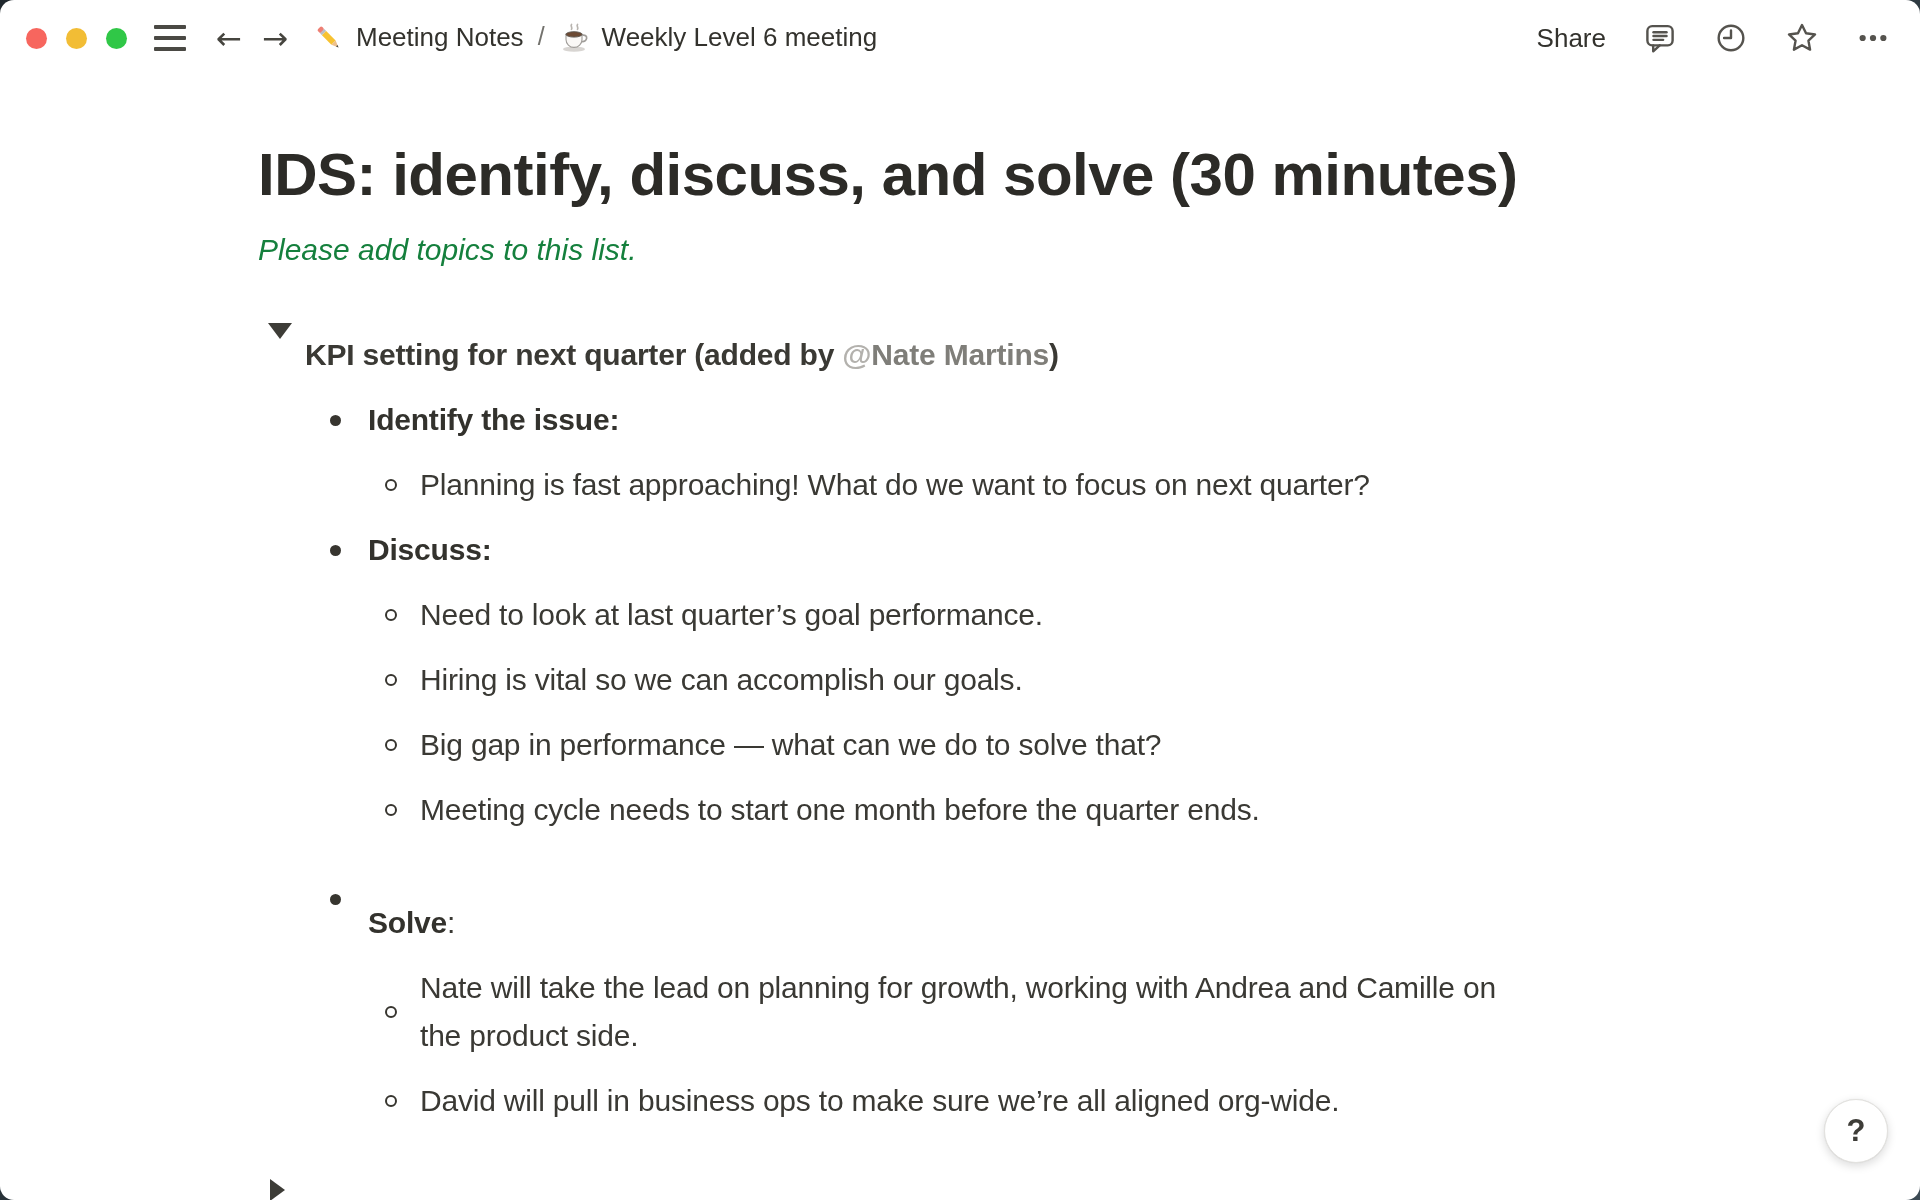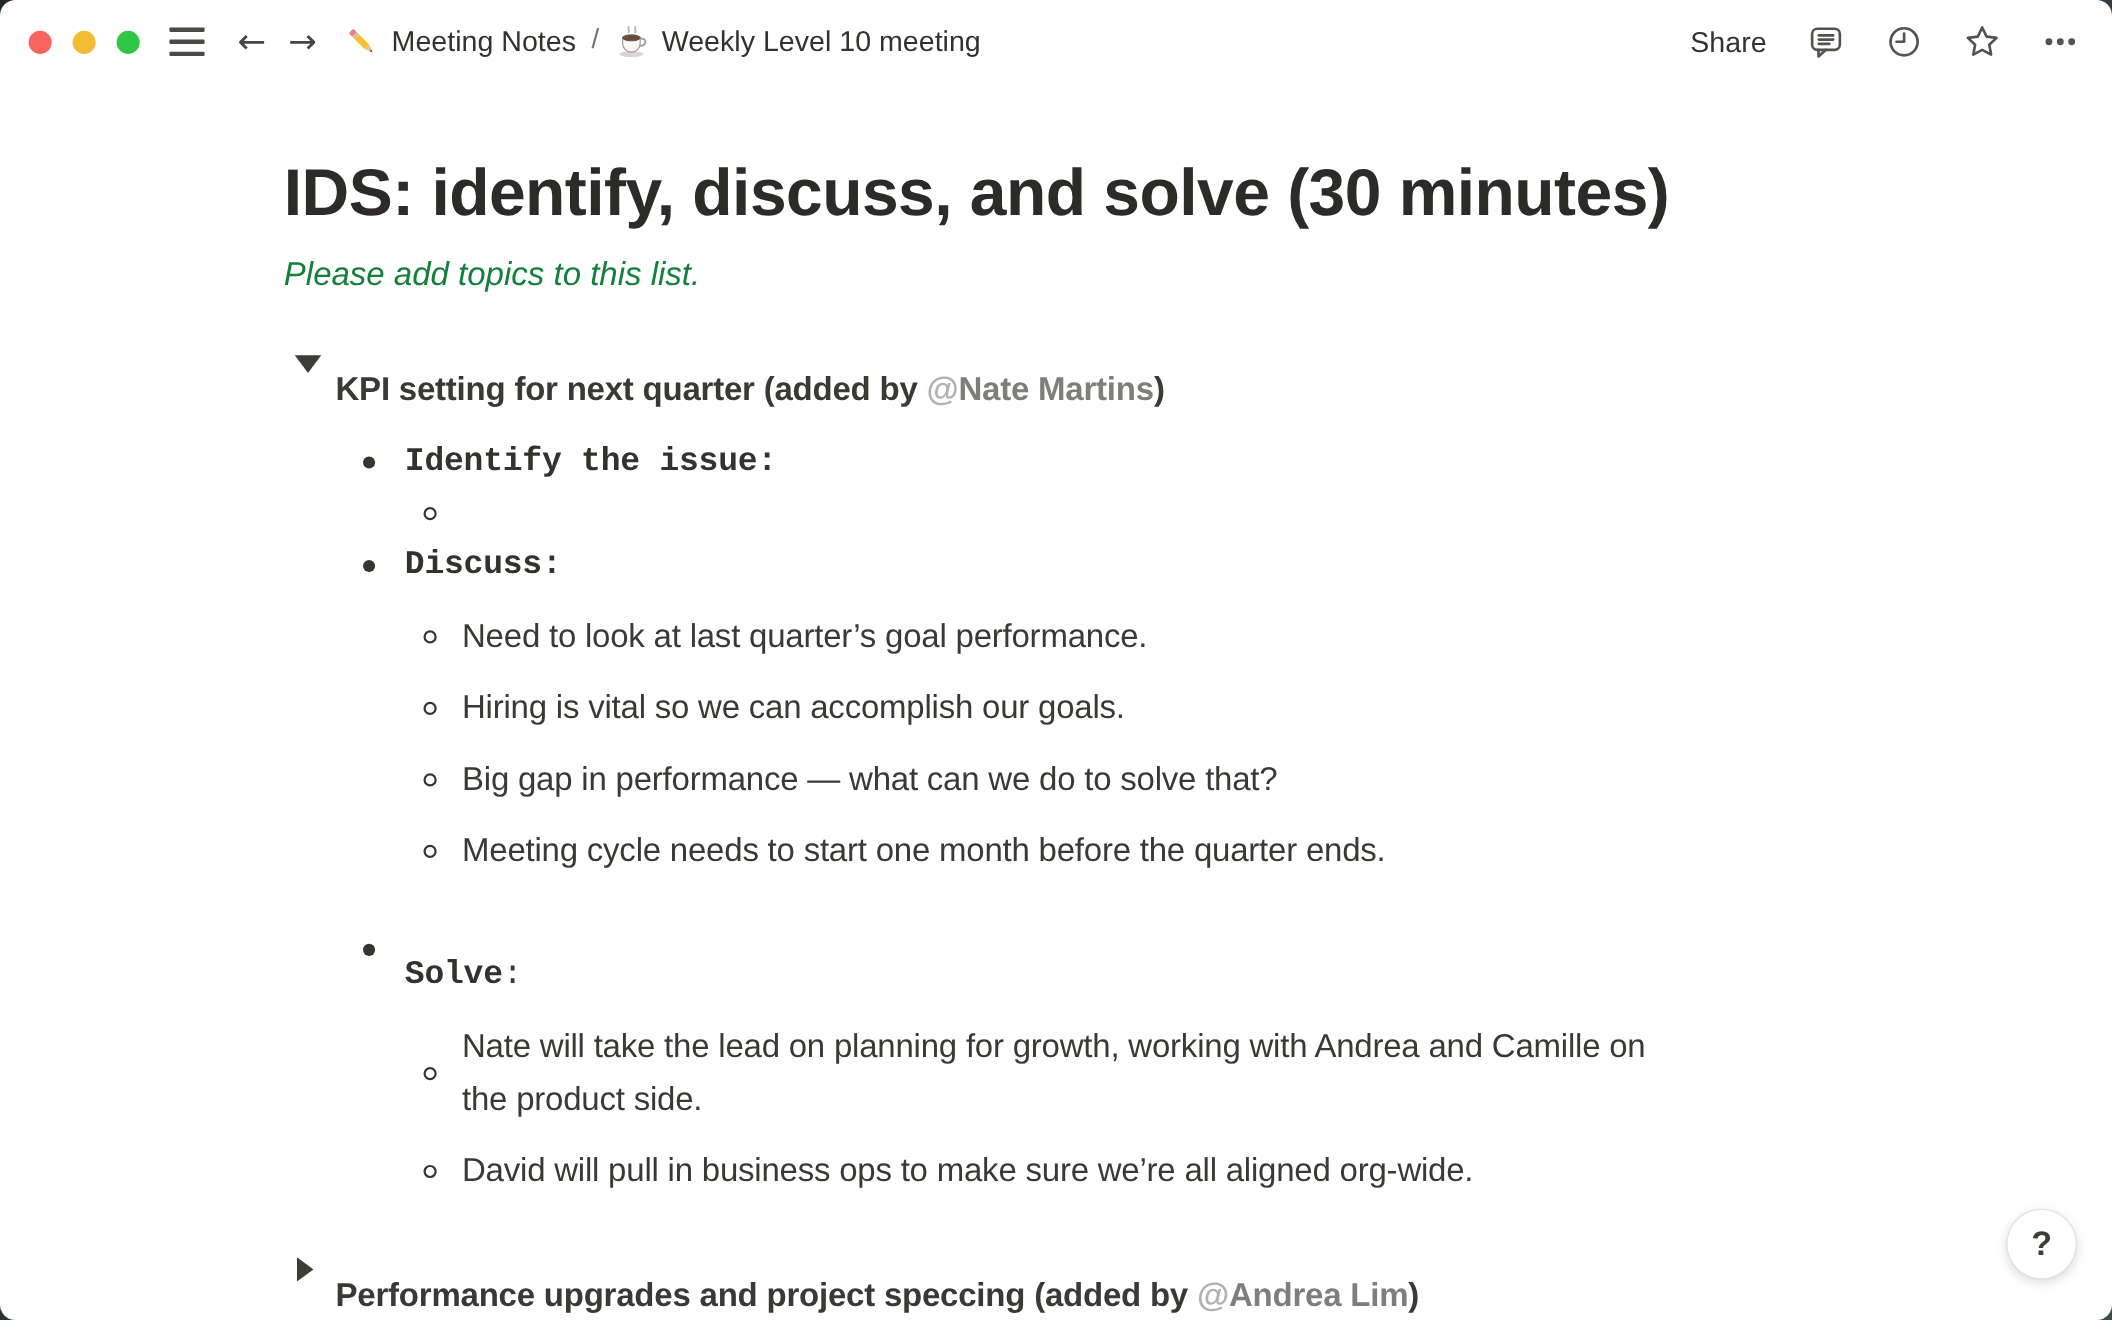--- a/index.html
+++ b/index.html
@@ -56,21 +56,21 @@
   .doc-title {
     margin:64px 0 0 258px; font-size:60px; line-height:70px; font-weight:700;
     color:#2c2b27; letter-spacing:-0.5px; cursor:text;
   }
   .doc-subtitle {
     margin:16px 0 9px 258px; font-size:30px; line-height:48px; font-style:italic;
     color:#15803d; cursor:text;
   }
   .block { display:flex; margin:0 0 17px 0; font-size:30px; line-height:48px; color:#3a3934; letter-spacing:-0.2px; }
   .ind0 { padding-left:258px;font-weight:bold; }
-  .ind1 { padding-left:305px;font-family:Liberation Mono, monospace; }
+  .ind1 { padding-left:305px; }
   .ind2 { padding-left:368px; }
   .marker { flex:none; display:flex; align-items:center; }
   .m-toggle { width:47px; }
   .m-b1 { width:63px; }
   .m-b2 { width:52px; }
   .tri-down {
     width:0; height:0; margin-left:10px; cursor:pointer;
     border-left:12px solid transparent; border-right:12px solid transparent;
     border-top:16px solid #3d3c37;
   }
@@ -130,21 +130,21 @@
       <span class="pagename">Meeting Notes</span>
       <span class="sep">/</span>
       <svg class="emoji" viewBox="0 0 32 32">
         <path d="M12.5 2.5c-1.4 1.8 1.4 2.8 0 4.8" stroke="#b9b5b0" stroke-width="1.7" fill="none" stroke-linecap="round"></path>
         <path d="M18.5 2.5c-1.4 1.8 1.4 2.8 0 4.8" stroke="#b9b5b0" stroke-width="1.7" fill="none" stroke-linecap="round"></path>
         <ellipse cx="15" cy="27.2" rx="11" ry="2.6" fill="#d8d5d2"></ellipse>
         <path d="M23.2 13.2c3-.6 4.8 1 4.4 3.2-.4 2.4-2.6 3.5-4.9 3.1" fill="none" stroke="#a09d99" stroke-width="1.7"></path>
         <path d="M7 12h16v5.4a8 8 0 0 1-8 8 8 8 0 0 1-8-8z" fill="#faf8f6" stroke="#a09d99" stroke-width="1.1"></path>
         <ellipse cx="15" cy="12.4" rx="8" ry="2.7" fill="#6d4a33" stroke="#59554f" stroke-width="0.9"></ellipse>
       </svg>
-      <span class="pagename">Weekly Level 10 meeting</span>
+      <span class="pagename">Weekly Level 6 meeting</span>
     </nav>
 
     <div class="tr-right">
       <button class="share-btn">Share</button>
 
       <button class="icon-btn">
         <svg viewBox="0 0 24 24">
           <rect class="icon-stroke" x="3.1" y="3.6" width="17.8" height="13.6" rx="3.4"></rect>
           <path class="icon-stroke" d="M7.2 17.2v4.2l4.6-4.2" fill="#ffffff"></path>
           <line class="icon-stroke" x1="7.4" y1="7.9" x2="16.6" y2="7.9"></line>
@@ -192,20 +192,21 @@
     <div class="block ind1">
       <div class="marker m-b1">
           <span class="disc"></span>
         </div>
       <div class="btext bold">Identify the issue:</div>
     </div>
     <div class="block ind2">
       <div class="marker m-b2">
           <span class="ocircle"></span>
         </div>
+      <div class="btext">Planning is fast approaching! What do we want to focus on next quarter?</div>
     </div>
 
     <div class="block ind1">
       <div class="marker m-b1">
           <span class="disc"></span>
         </div>
       <div class="btext bold">Discuss:</div>
     </div>
     <div class="block ind2">
       <div class="marker m-b2">

